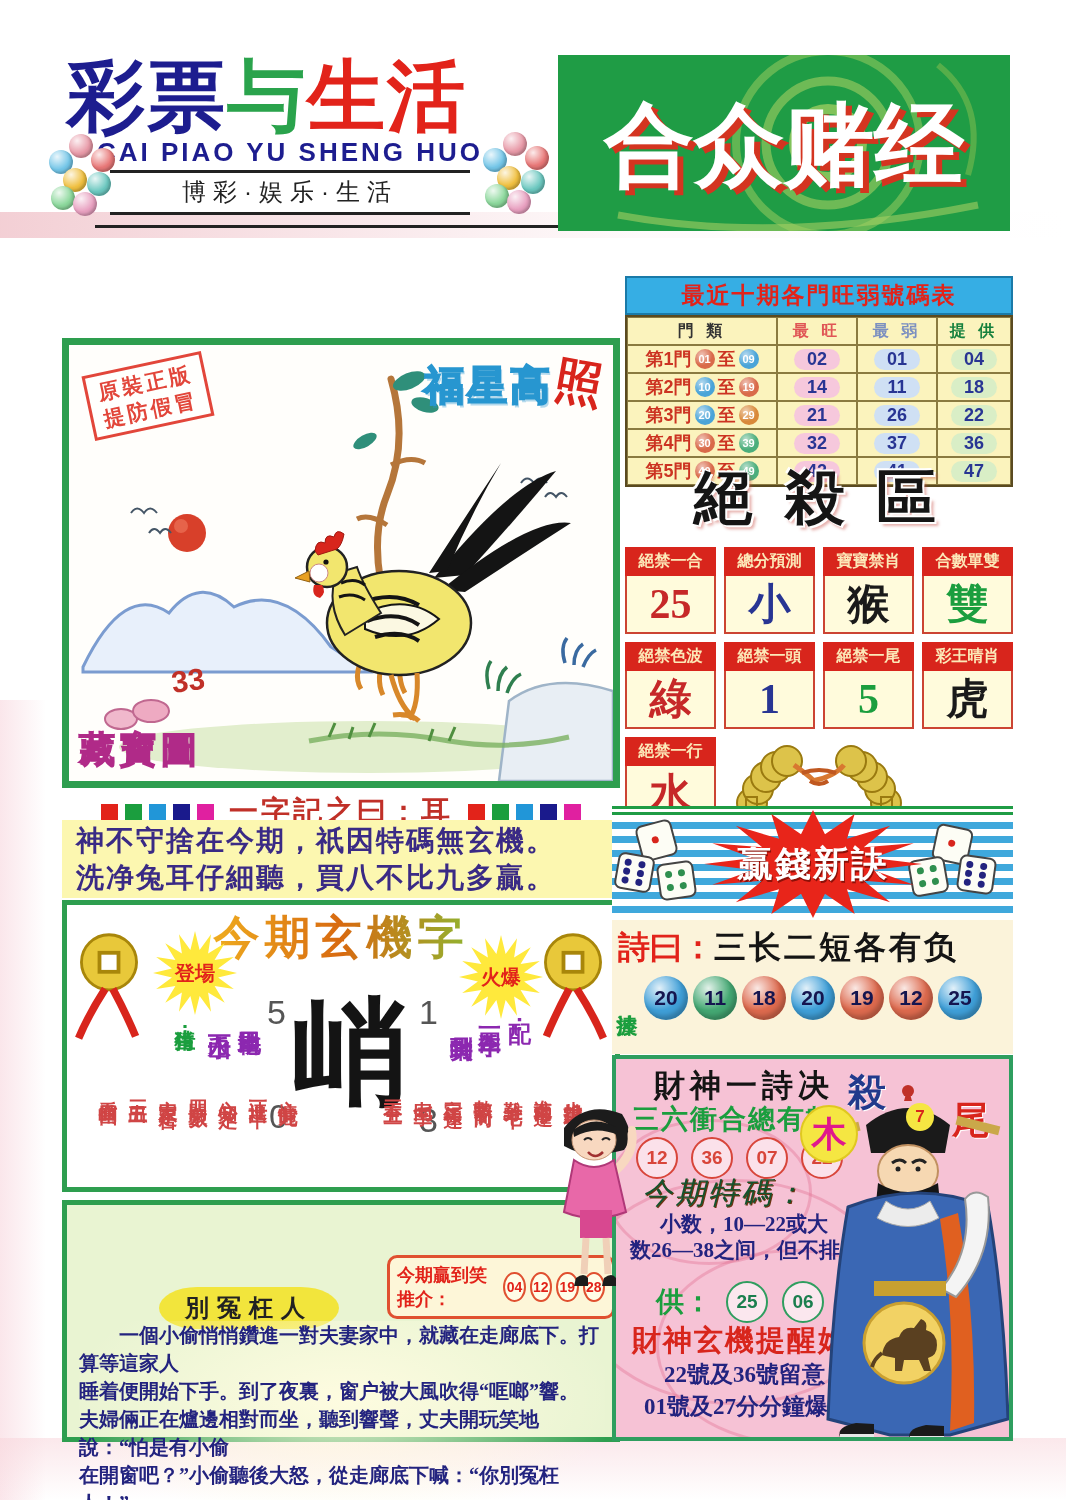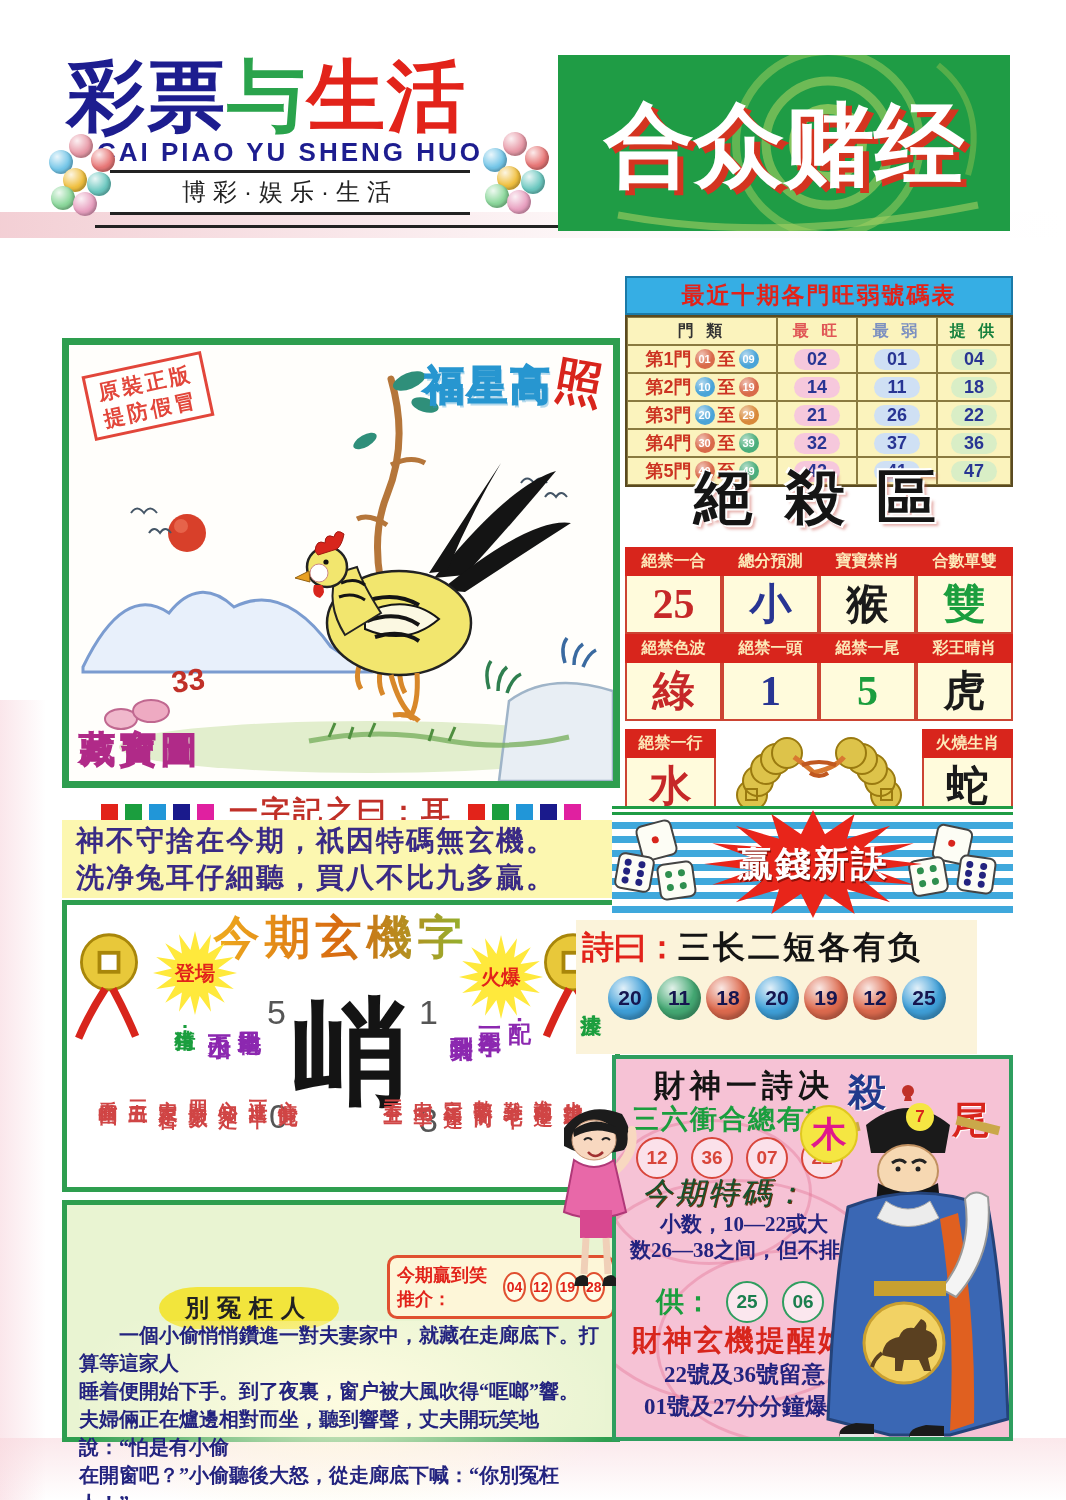--- a/index.html
+++ b/index.html
@@ -56,21 +56,21 @@
   .zhi{color:#cc3322;font-weight:bold;font-size:18px;}
   .oval{display:inline-block;min-width:46px;padding:0;border-radius:12px;text-align:center;font-weight:bold;
       font-size:18px;color:#283593;line-height:21px;}
   .oval.hot{background:#f6c8dc;} .oval.cold{background:#cfe0f4;} .oval.offer{background:#d9eec6;}
 
   
   .killzone{position:absolute;left:625px;top:458px;width:388px;}
   .kz-title{text-align:center;font-size:60px;font-weight:bold;color:#151515;letter-spacing:8px;
       font-family:"Liberation Serif","DejaVu Serif",serif;
       text-shadow:2px 2px 0 #fff,-2px -2px 0 #fff,4px 4px 3px rgba(200,80,70,.45);}
-  .kz-grid{margin-top:8px;display:grid;grid-template-columns:repeat(4,1fr);gap:0;}
+  .kz-grid{margin-top:8px;display:grid;grid-template-columns:repeat(4,1fr);gap:8px;}
   .kz-bottom{margin-top:8px;display:grid;grid-template-columns:91px 1fr 91px;gap:8px;align-items:stretch;}
   .kz-label{background:#d8251c;color:#fce9b8;font-size:16px;font-weight:bold;text-align:center;padding:4px 0;}
   .kz-value{background:#fffbdc;border:2px solid #cc4433;border-top:none;height:56px;display:flex;align-items:center;
       justify-content:center;font-size:42px;font-weight:bold;font-family:"Liberation Serif","DejaVu Serif",serif;}
   .kz-coins{display:flex;align-items:center;justify-content:center;}
 
   
   .roosterbox{position:absolute;left:62px;top:338px;width:558px;height:450px;border:7px solid #2e9e4f;
       background:#fffefb;box-sizing:border-box;}
   .rooster-art{position:absolute;inset:0;width:100%;height:100%;}
@@ -164,21 +164,21 @@
   .f6 b:nth-of-type(3){left:5px;top:13px;} .f6 b:nth-of-type(4){left:19px;top:13px;}
   .f6 b:nth-of-type(5){left:5px;top:22px;} .f6 b:nth-of-type(6){left:19px;top:22px;}
   .d1{left:26px;top:16px;transform:rotate(-15deg);}
   .d2{left:4px;top:48px;transform:rotate(10deg);}
   .d3{left:46px;top:56px;transform:rotate(-8deg);}
   .d4{left:322px;top:20px;transform:rotate(12deg);}
   .d5{left:298px;top:52px;transform:rotate(-10deg);}
   .d6{left:346px;top:50px;transform:rotate(8deg);}
 
   
-  .rightcream{position:absolute;left:576px;top:920px;width:401px;height:134px;background:#fbf3da;}
+  .rightcream{position:absolute;left:612px;top:920px;width:401px;height:134px;background:#fbf3da;}
   .poem-line{padding:6px 0 0 6px;font-size:32px;font-weight:bold;white-space:nowrap;
       font-family:"Liberation Serif","DejaVu Serif",serif;}
   .poem-label{color:#e2231a;} .poem-text{color:#141414;letter-spacing:3px;}
   .wave-row{display:flex;align-items:center;gap:5px;padding:6px 0 0 4px;}
   .wave-label{writing-mode:vertical-rl;text-orientation:upright;color:#1b9e3e;font-weight:bold;font-size:21px;
       line-height:23px;}
   .ball{width:44px;height:44px;border-radius:50%;display:flex;align-items:center;justify-content:center;
       color:#15154f;font-weight:bold;font-size:21px;
       background-image:radial-gradient(circle at 35% 28%,rgba(255,255,255,.85),rgba(255,255,255,0) 52%);
       box-shadow:inset -3px -4px 5px rgba(0,0,0,.25);}
@@ -409,24 +409,20 @@
               <circle cx="156" cy="52" r="15"></circle>
               <circle cx="148" cy="40" r="15"></circle>
               <circle cx="138" cy="30" r="15"></circle>
               <circle cx="127" cy="24" r="15"></circle>
           </g>
           <rect x="22" y="60" width="11" height="11" fill="none" stroke="#9a7a10" stroke-width="2"></rect>
           <rect x="157" y="60" width="11" height="11" fill="none" stroke="#9a7a10" stroke-width="2"></rect>
           <path d="M70 28 Q95 46 88 44 Q110 40 120 28" stroke="#d87830" stroke-width="5" fill="none"></path>
           <path d="M78 36 Q95 30 112 36 M86 44 q9 6 18 0" stroke="#c05820" stroke-width="4" fill="none"></path>
         </svg>
-      </div>
-      <div class="kz-cell">
-        <div class="kz-label">火燒生肖</div>
-        <div class="kz-value" style="color: rgb(26, 26, 26);">蛇</div>
       </div>
     </div>
   </div>
 
   <div class="roosterbox">
     <svg class="rooster-art" viewBox="0 0 544 436">
       <ellipse cx="300" cy="402" rx="250" ry="26" fill="#e2eecd"></ellipse>
       <path d="M430 436 L440 356 Q480 326 544 346 L544 436 Z" fill="#e8eef4" stroke="#9fb4c8" stroke-width="2.5"></path>
       <path d="M14 322 Q55 237 100 268 Q130 230 165 262 Q215 237 262 302 L300 327 L14 327 Z" fill="#e8f0fb" stroke="#7b9cd0" stroke-width="3"></path>
       <circle cx="118" cy="188" r="19" fill="#d8402a"></circle>

